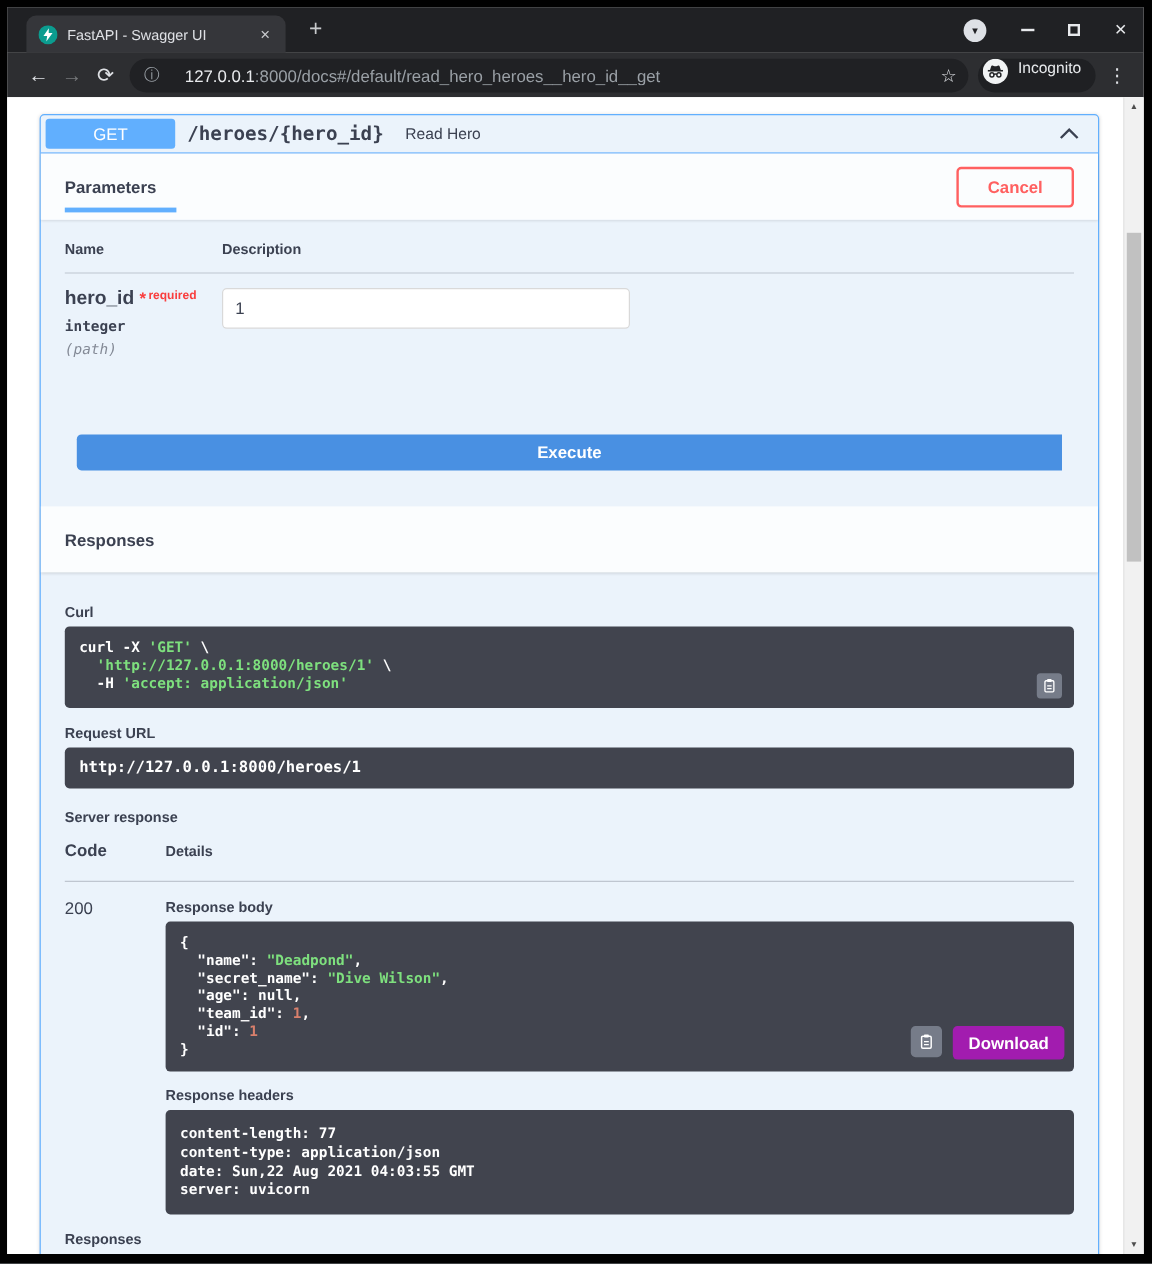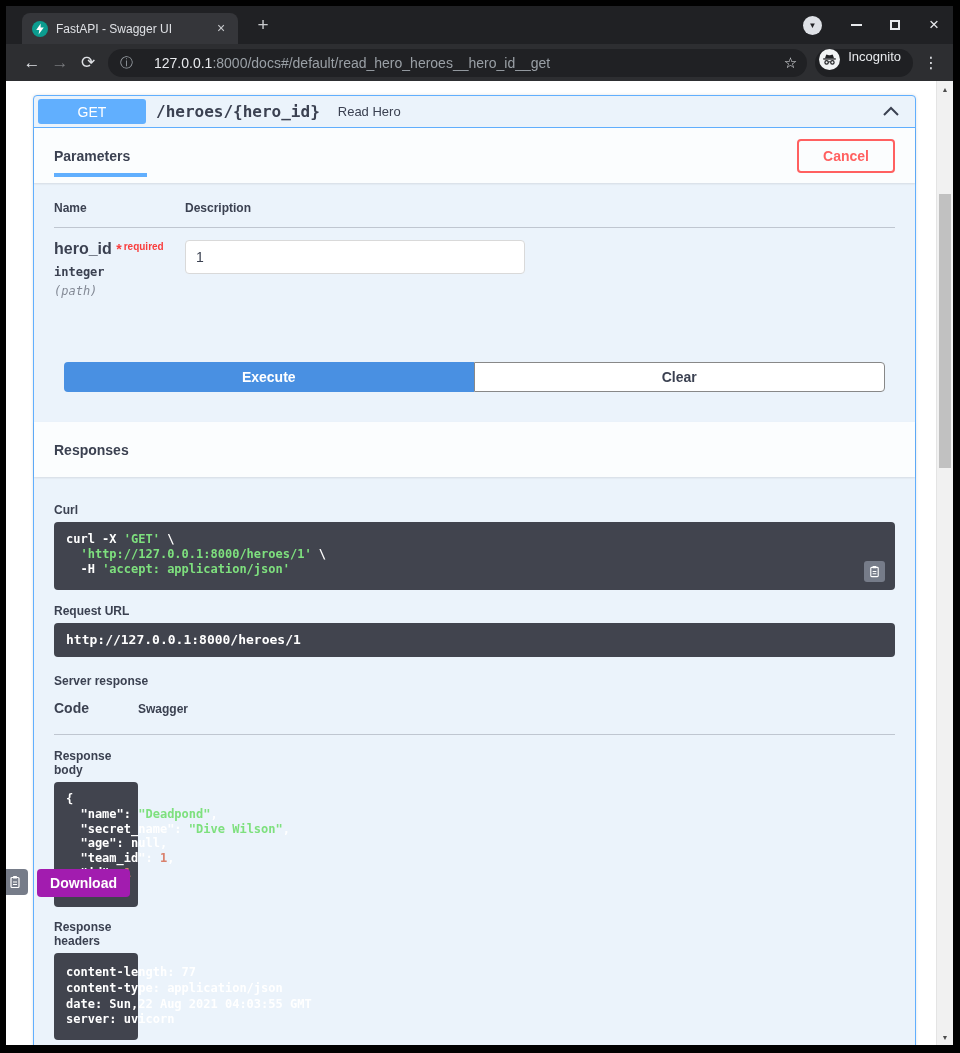--- a/index.html
+++ b/index.html
@@ -203,21 +203,20 @@
                 <div class="param-loc">(path)</div>
               </div>
               <div>
                 <input class="param-input" type="text" value="1" style="">
               </div>
             </div>
           </div>
 
           <div class="exec-row">
             <button class="execute-btn">Execute</button>
-            <button class="clear-btn">Clear</button>
           </div>
 
           <div class="sec-header">
             <span class="h14">Responses</span>
           </div>
 
           <div class="responses-inner">
 
             <div class="lbl">Curl</div>
             <div class="codeblock curl-block">
@@ -231,23 +230,24 @@
               </button>
             </div>
 
             <div class="lbl">Request URL</div>
             <div class="codeblock url-block">http://127.0.0.1:8000/heroes/1</div>
 
             <div class="lbl">Server response</div>
 
             <div class="live-head">
               <span class="h14">Code</span>
-              <span class="h12">Swagger</span>
+              <span class="h12">Details</span>
             </div>
             <div class="live-row">
+              <div class="status-code">200</div>
               <div>
                 <div class="lbl">Response body</div>
                 <div class="codeblock body-block">
                   <div><div><span class="tok-p">{</span></div><div><span class="tok-p">  "name": </span><span class="tok-s">"Deadpond"</span><span class="tok-p">,</span></div><div><span class="tok-p">  "secret_name": </span><span class="tok-s">"Dive Wilson"</span><span class="tok-p">,</span></div><div><span class="tok-p">  "age": </span><span class="tok-p">null</span><span class="tok-p">,</span></div><div><span class="tok-p">  "team_id": </span><span class="tok-n">1</span><span class="tok-p">,</span></div><div><span class="tok-p">  "id": </span><span class="tok-n">1</span></div><div><span class="tok-p">}</span></div></div>
                   <div class="blk-btns">
                     <button class="copy-btn2">
                       <svg width="14" height="14" viewBox="0 0 14 14">
                         <rect x="3" y="2.5" width="8" height="10" rx="1" fill="none" stroke="#fff" stroke-width="1.2"></rect>
                         <rect x="5" y="1" width="4" height="2.6" rx="0.6" fill="#fff"></rect>
                         <path d="M5 7 h4 M5 9.5 h4" stroke="#fff" stroke-width="1.1"></path>

